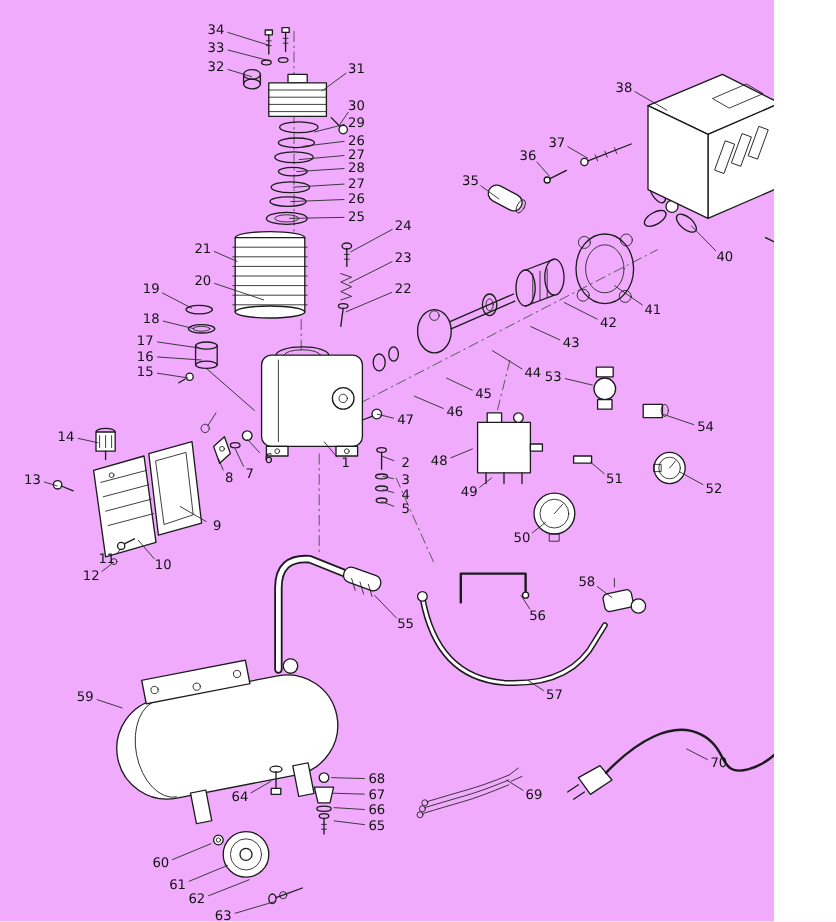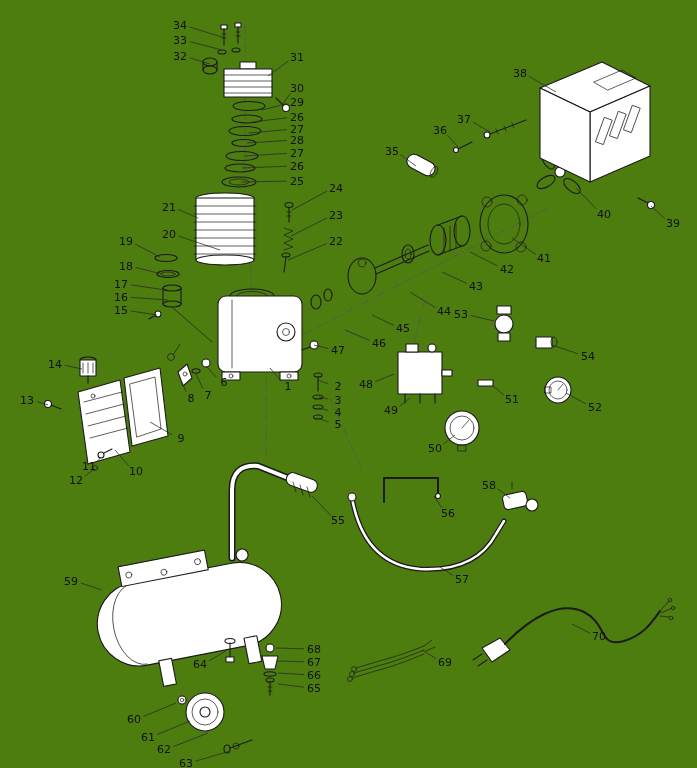--- a/index.html
+++ b/index.html
@@ -1,16 +1,16 @@
 <!DOCTYPE html>
 <html><head>
 <meta charset="utf-8">
 <style>
   html,body{margin:0;padding:0;background:#fff;}
-  .stage{position:relative;width:697px;height:768px;background:#4d7c0f;overflow:hidden;
+  .stage{position:relative;width:645px;height:768px;background:#f0abfc;overflow:hidden;
          font-family:"DejaVu Sans","Liberation Sans",sans-serif;}
   svg{position:absolute;left:0;top:0;}
   .art{stroke:#1b1b1b;fill:none;stroke-width:1.1;stroke-linecap:round;stroke-linejoin:round;}
   .thin{stroke-width:.7;}
   .fillw{fill:#fff;}
   .dashdot{stroke:#555;stroke-width:.8;fill:none;stroke-dasharray:9 3 2 3;}
   .leader{stroke:#2a2a2a;stroke-width:.75;}
   .part-num{font:11px "DejaVu Sans","Liberation Sans",sans-serif;fill:#111;text-anchor:middle;}
 </style>
 </head>

